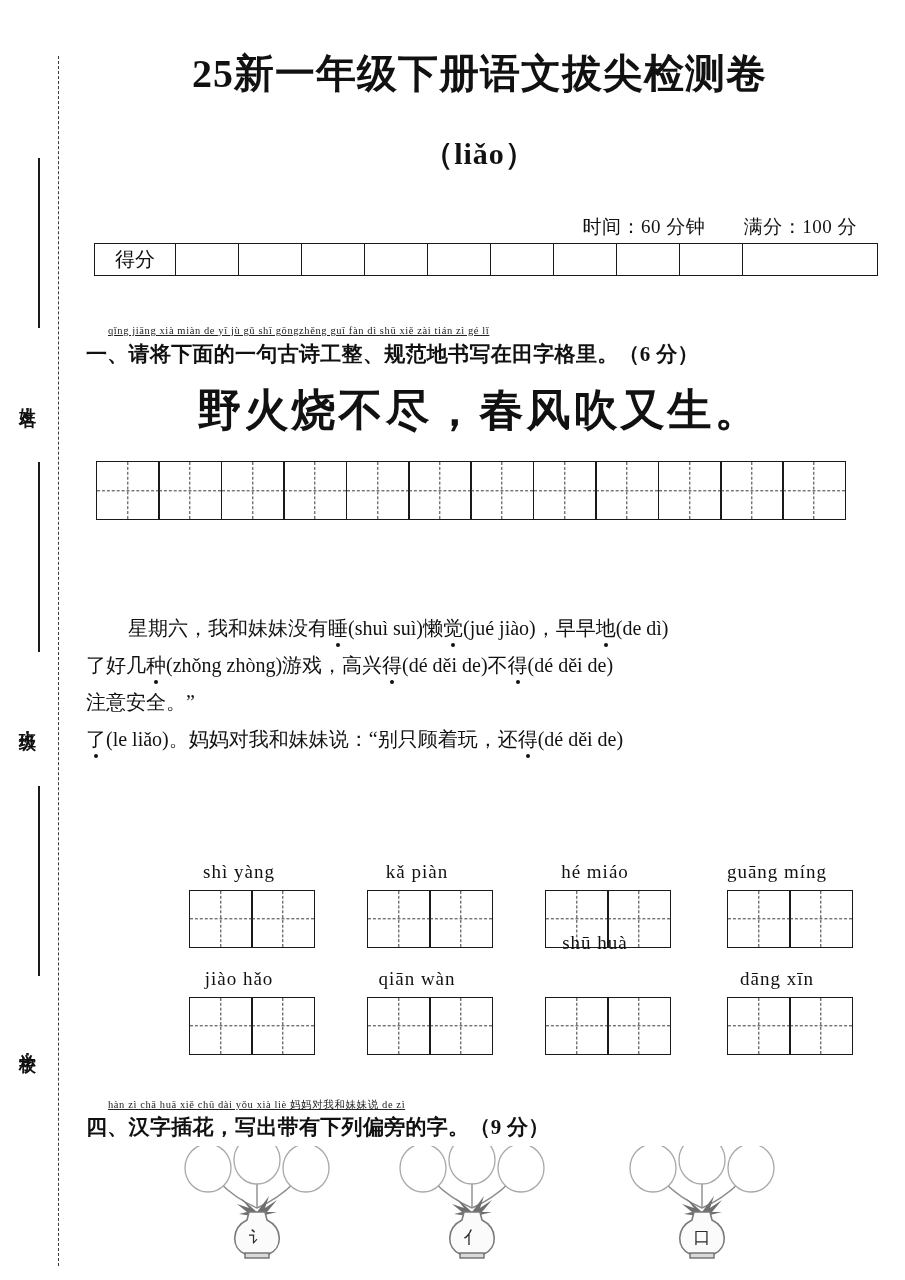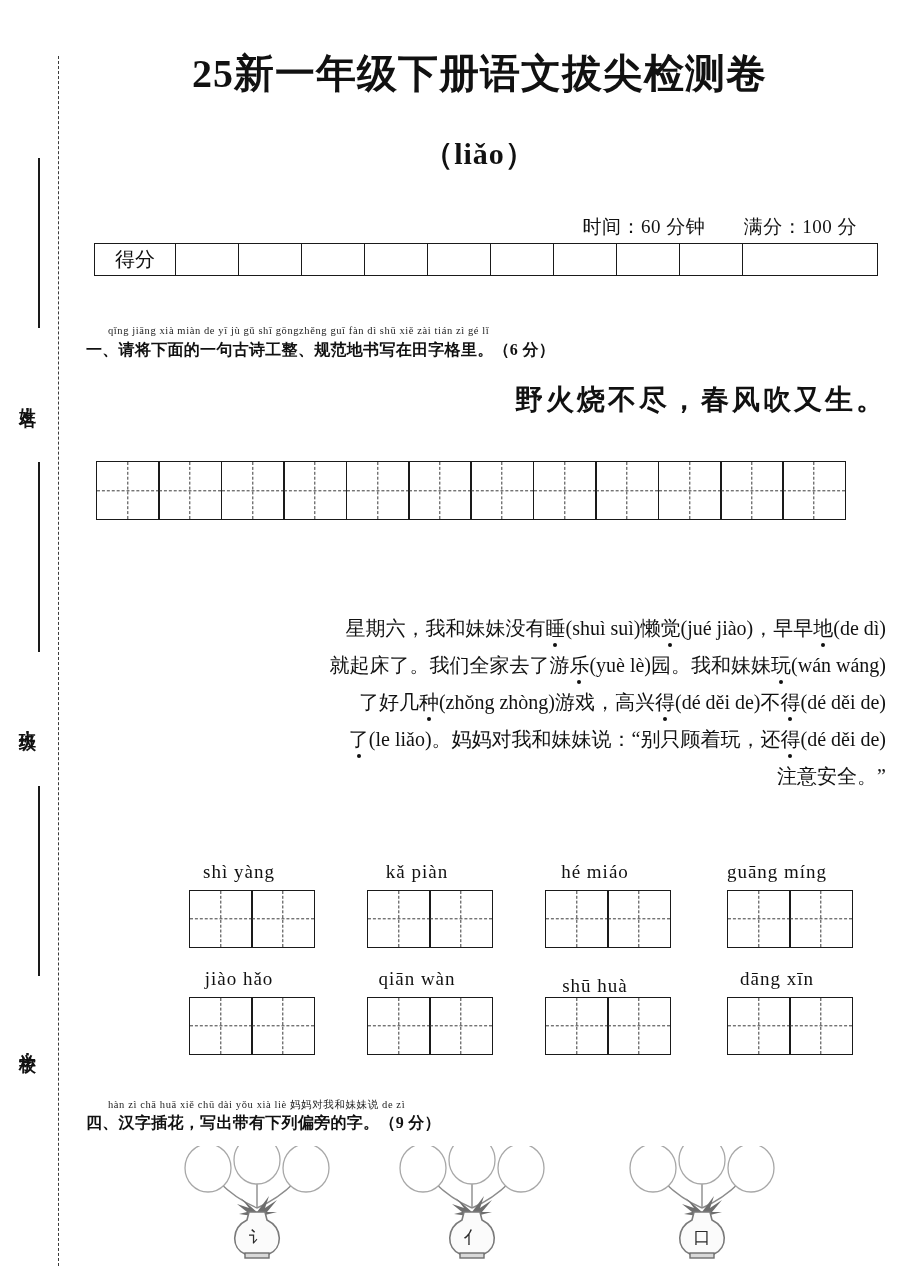--- a/index.html
+++ b/index.html
@@ -113,40 +113,41 @@
     width: 810px;
   }
   .q-pinyin {
     position: absolute;
     top: -15px;
     font-size: 10.5px;
     font-family: "Liberation Serif", "DejaVu Serif", serif;
     letter-spacing: 0.6px;
     color: #222;
     white-space: nowrap;
+    text-decoration: underline;
   }
   .q-title {
-    font-size: 16px;
+    font-size: 21px;
     font-weight: bold;
     font-family: "Liberation Sans", "DejaVu Sans", sans-serif;
     letter-spacing: 0.3px;
     white-space: nowrap;
   }
   .q-title .score-paren {
     font-family: "Liberation Serif", "DejaVu Serif", serif;
     font-weight: bold;
   }
 
   
   #poem-line {
     position: absolute;
     left: 0; top: 381px;
     width: 815px;
-    text-align: right;
-    font-size: 28px;
+    text-align: center;
+    font-size: 44px;
     font-weight: bold;
     font-family: "DejaVu Serif", "Liberation Serif", serif;
     letter-spacing: 3px;
   }
 
   
   .tzg-row {
     position: absolute;
     display: flex;
   }
@@ -174,21 +175,20 @@
   }
 
   
   #passage {
     position: absolute;
     left: 14px; top: 610px;
     width: 800px;
     font-size: 20px;
     line-height: 37px;
     font-family: "Liberation Serif", "DejaVu Serif", serif;
-    text-align: right;
   }
   #passage .pline { white-space: nowrap; }
   #passage .indent { display: inline-block; width: 42px; }
   .dotted {
     position: relative;
   }
   .dotted::after {
     content: "";
     position: absolute;
     left: 50%;
@@ -299,29 +299,26 @@
       <div class="tzg-cell" style="width: 64px; height: 59px;"></div>
       <div class="tzg-cell" style="width: 64px; height: 59px;"></div>
     </div>
 
 
   <div id="passage">
     <div class="pline">
       <span class="indent"></span>星期六，我和妹妹没有<span class="dotted">睡</span><span class="py">(shuì suì)</span>懒<span class="dotted">觉</span><span class="py">(jué jiào)</span>，早早<span class="dotted">地</span><span class="py">(de dì)</span>
     </div>
     <div class="pline">
-      就起床了。我们全家去了游<span class="dotted">乐</span><span class="py">(yuè lè)</span>园。我和妹妹<span class="dotted">玩</span><span class="py">(wán wáng)</span>
-    </div>
-    <div class="pline">
       了好几<span class="dotted">种</span><span class="py">(zhǒng zhòng)</span>游戏，高兴<span class="dotted">得</span><span class="py">(dé děi de)</span>不<span class="dotted">得</span><span class="py">(dé děi de)</span>
     </div>
+    <div class="pline">注意安全。”</div>
     <div class="pline">
       <span class="dotted">了</span><span class="py">(le liǎo)</span>。妈妈对我和妹妹说：“别只顾着玩，还<span class="dotted">得</span><span class="py">(dé děi de)</span>
     </div>
-    <div class="pline">注意安全。”</div>
   </div>
 
 
   <div id="q3-words">
       <div class="word-pinyin" style="left: 92px; top: 861px;">shì  yàng</div>
       <div class="tzg-row" style="left: 117px; top: 890px;">
         <div class="tzg-cell" style="width: 64px; height: 58px;"></div>
         <div class="tzg-cell" style="width: 64px; height: 58px;"></div>
       </div>
       <div class="word-pinyin" style="left: 270px; top: 861px;">kǎ  piàn</div>
@@ -342,21 +339,21 @@
       <div class="word-pinyin" style="left: 92px; top: 968px;">jiào  hǎo</div>
       <div class="tzg-row" style="left: 117px; top: 997px;">
         <div class="tzg-cell" style="width: 64px; height: 58px;"></div>
         <div class="tzg-cell" style="width: 64px; height: 58px;"></div>
       </div>
       <div class="word-pinyin" style="left: 270px; top: 968px;">qiān  wàn</div>
       <div class="tzg-row" style="left: 295px; top: 997px;">
         <div class="tzg-cell" style="width: 64px; height: 58px;"></div>
         <div class="tzg-cell" style="width: 64px; height: 58px;"></div>
       </div>
-      <div class="word-pinyin" style="left: 448px; top: 975px;">shū  huà</div>
+      <div class="word-pinyin" style="left: 448px; top: 932px;">shū  huà</div>
       <div class="tzg-row" style="left: 473px; top: 997px;">
         <div class="tzg-cell" style="width: 64px; height: 58px;"></div>
         <div class="tzg-cell" style="width: 64px; height: 58px;"></div>
       </div>
       <div class="word-pinyin" style="left: 630px; top: 968px;">dāng  xīn</div>
       <div class="tzg-row" style="left: 655px; top: 997px;">
         <div class="tzg-cell" style="width: 64px; height: 58px;"></div>
         <div class="tzg-cell" style="width: 64px; height: 58px;"></div>
       </div>
     </div>

